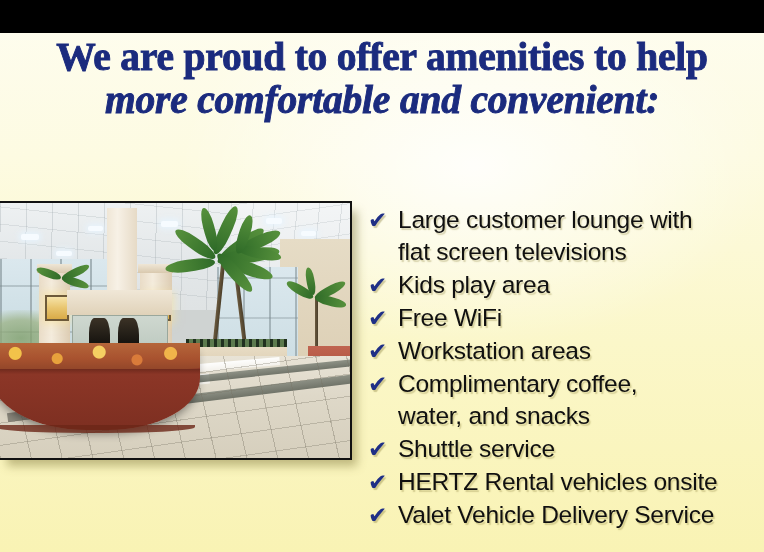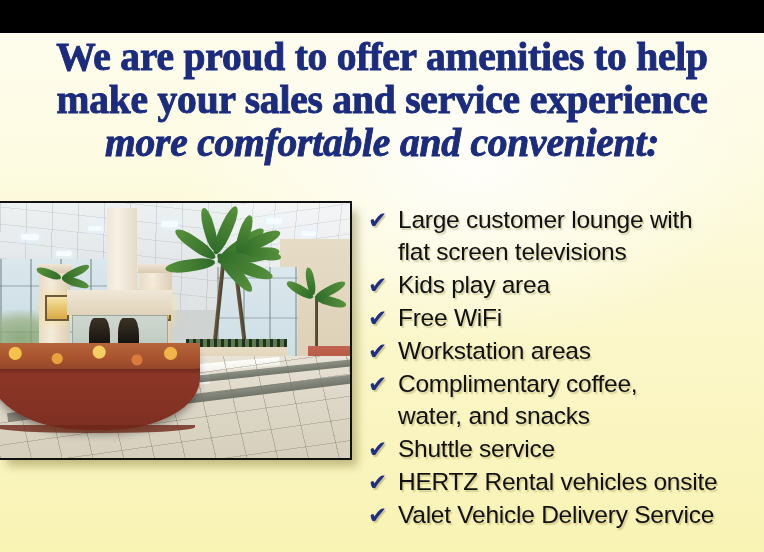--- a/index.html
+++ b/index.html
@@ -191,21 +191,20 @@
 </style>
 </head>
 <body>
 
 <div id="slide">
 
   <div class="topbar"></div>
 
   <div class="headline">
     <span class="ln ln1">We are proud to offer amenities to help</span>
-    <span class="ln ln2">make your sales and service experience</span>
     <span class="ln ln3">more comfortable and convenient:</span>
   </div>
 
   <div class="photo-wrap">
     <div class="photo">
       <div class="ceiling"></div>
       <div class="ceiling-r"></div>
 
       <div class="light" style="left:6%;top:12%;width:18px;height:6px;"></div>
       <div class="light" style="left:16%;top:19%;width:16px;height:5px;"></div>

